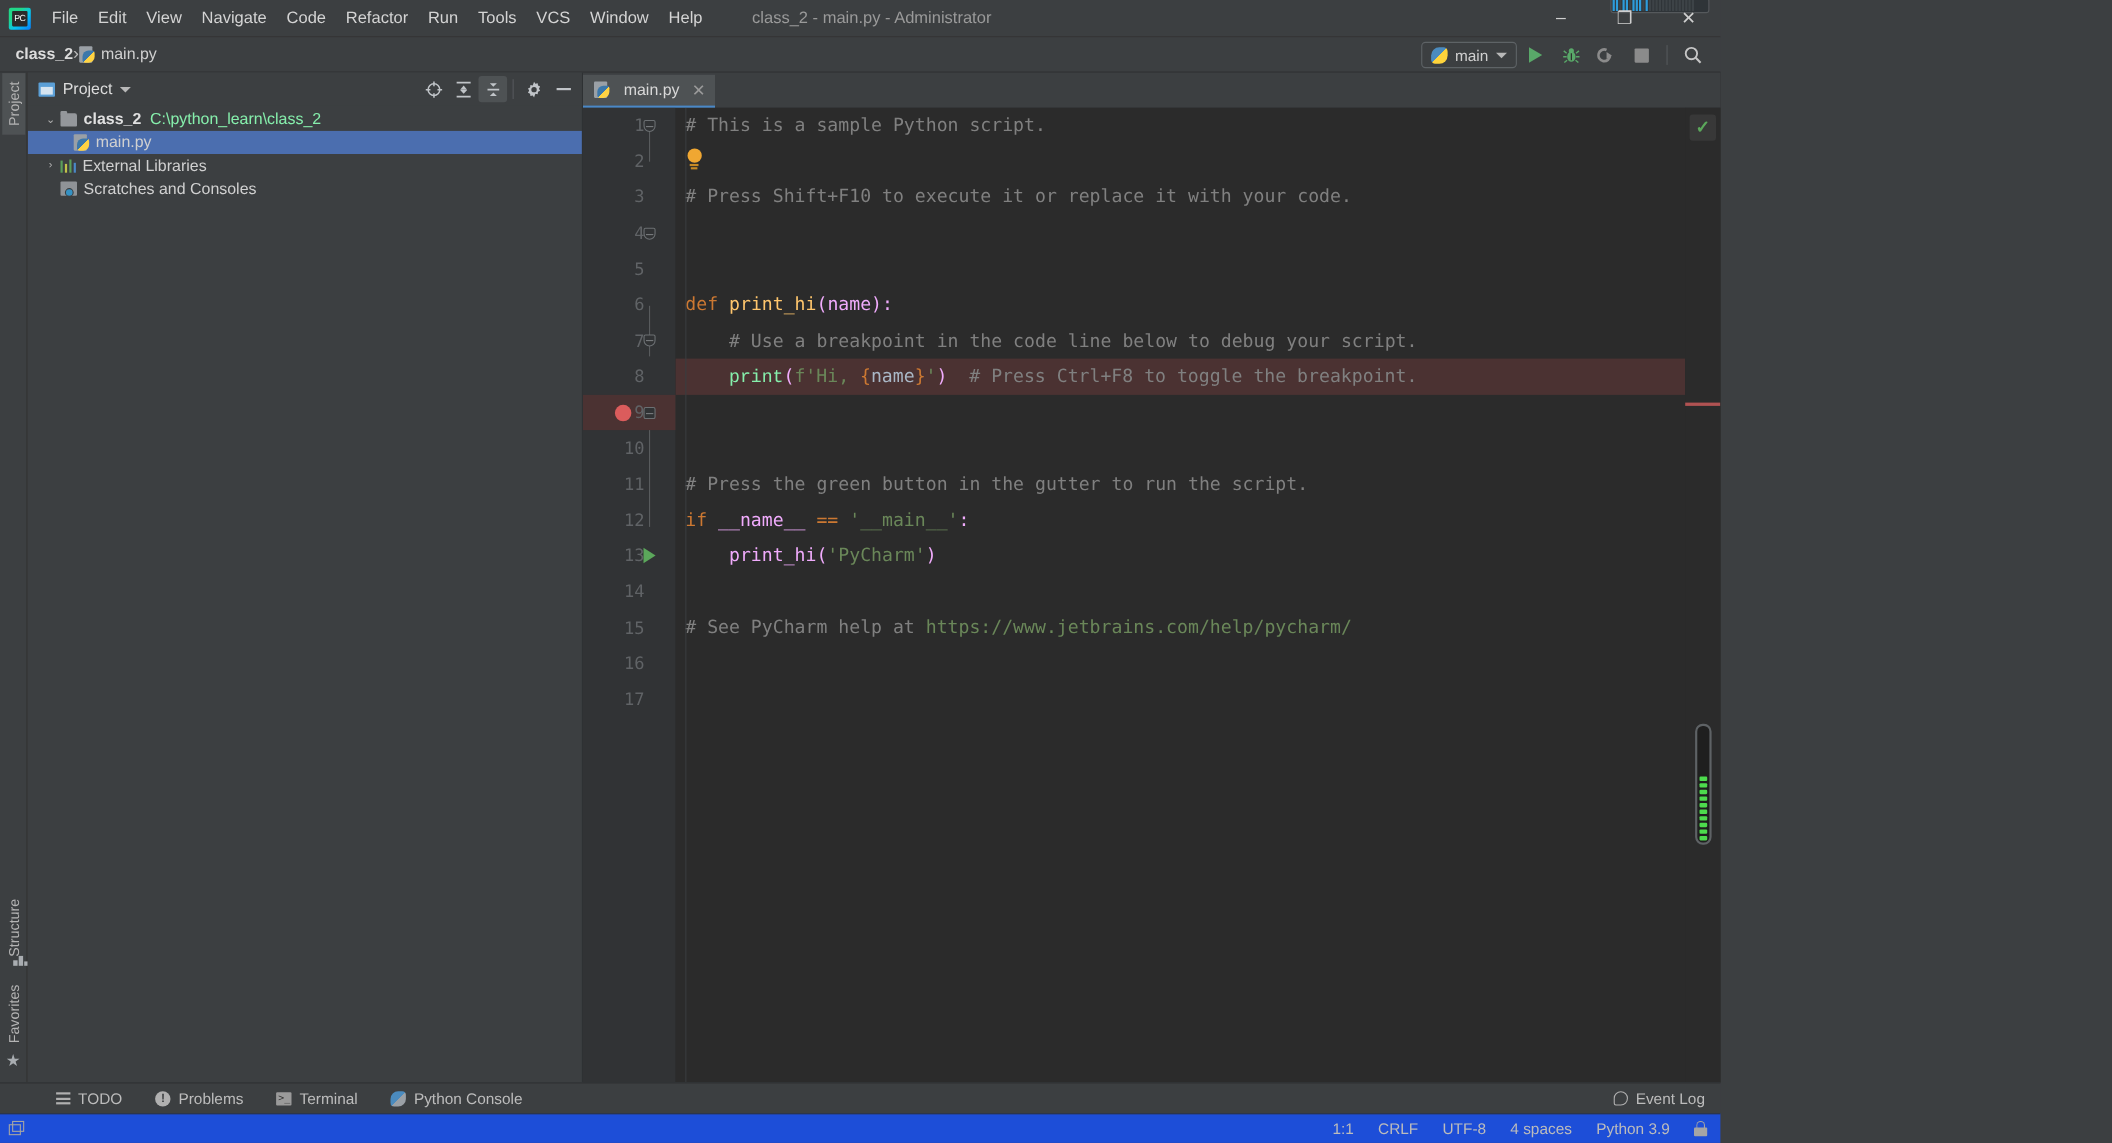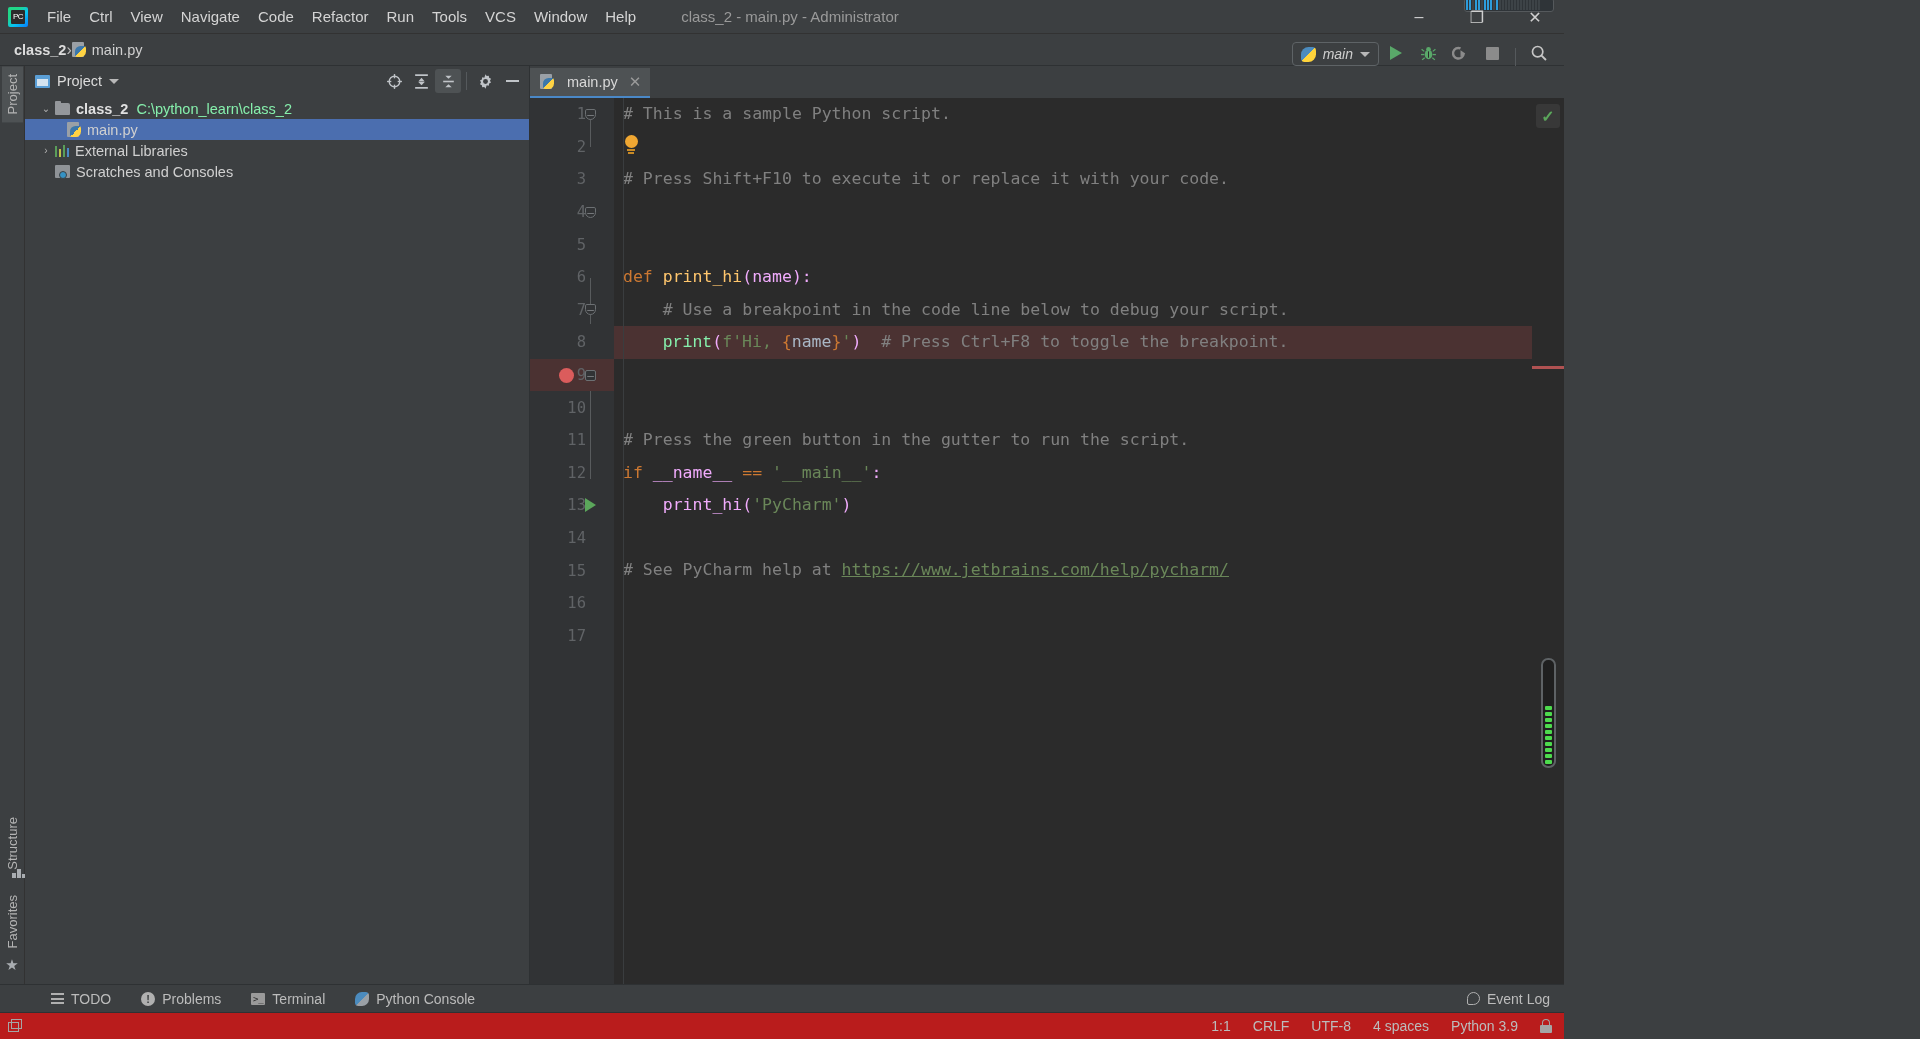--- a/index.html
+++ b/index.html
@@ -71,21 +71,21 @@
   }
   .pyfile-ico .sheet {
     position: absolute; left: 0; top: 0; width: 12px; height: 15px;
     background: #9aa0a6; border-radius: 1px;
   }
   .pyfile-ico .py {
     position: absolute; left: 3px; top: 4px; width: 11px; height: 11px;
     background: linear-gradient(135deg,#3c78aa 0 50%, #ffd343 50% 100%);
     border-radius: 50% 20% 50% 20%;
   }
-  .run-area { position: absolute; right: 10px; top: 0; height: 32px; display: flex; align-items: flex-end; gap: 2px; font-style: italic; }
+  .run-area { position: absolute; right: 10px; top: 0; height: 32px; display: flex; align-items: center; gap: 2px; }
   .runcfg {
     display: flex; align-items: center; gap: 7px;
     height: 24px; padding: 0 8px;
     border: 1px solid #5e6366; border-radius: 4px; background: #3c3f41;
     font-size: 14px; color: #cfcfcf; cursor: default;
   }
   .pyround {
     width: 15px; height: 15px; flex: none;
     background: linear-gradient(135deg,#4b8bbe 0 50%, #ffd43b 50% 100%);
     border-radius: 50% 25% 50% 25%;
@@ -195,21 +195,21 @@
   .bulb .base2 { width: 6px; height: 2px; background: #c98a25; margin: 1px auto 0; }
 
   .tok-comment { color: #808080; }
   .tok-kw { color: #cc7832; }
   .tok-fn { color: #ffc66d; }
   .tok-str { color: #6a8759; }
   .tok-plain { color: #f0abfc; }
   .tok-builtin { color: #86efac; font-family: Liberation Mono, monospace; }
   .tok-fstr-brace { color: #cc7832; }
   .tok-fstr-name { color: #a9b7c6; }
-  .tok-link { color: #6a8759; text-decoration: underline; }
+  .tok-link { color: #6a8759; }
 
   .caret-col { position: absolute; left: 9px; top: 0; width: 1px; height: 100%; background: #3a3d3f; }
 
   
   .markers {
     width: 32px; min-width: 32px; background: #2b2b2b; position: relative;
     border-left: 0;
   }
   .insp-ok {
     position: absolute; top: 6px; left: 4px; width: 24px; height: 24px;
@@ -238,21 +238,21 @@
   .btab.first { margin-left: 38px; }
   .evlog { position: absolute; right: 14px; display: flex; align-items: center; gap: 7px; font-size: 14px; color: #bcbcbc; }
   .ico-todo { width: 13px; height: 11px; display:flex; flex-direction: column; justify-content: space-between; }
   .ico-todo i { height: 2px; background: #b0b0b0; display:block; }
   .ico-warn { width: 14px; height: 14px; border-radius: 50%; background: #b0b0b0; color: #3c3f41; font-size: 11px; font-weight: bold; text-align: center; line-height: 14px; }
   .ico-term { width: 14px; height: 12px; background: #9a9a9a; border-radius: 1px; color: #2b2b2b; font-size: 9px; line-height: 12px; text-align: center; font-family: "DejaVu Sans Mono", monospace;}
   .ico-pycon { width: 14px; height: 14px; background: linear-gradient(135deg,#4b8bbe 0 50%, #9aa0a6 50% 100%); border-radius: 50% 25% 50% 25%; }
   .ico-evlog { width: 13px; height: 13px; border: 1.6px solid #b0b0b0; border-radius: 50% 50% 50% 2px; }
 
   .statusbar {
-    height: 27px; min-height: 27px; background: #b91c1c;
+    height: 27px; min-height: 27px; background: #1d4ed8;
     display: flex; align-items: center; border-top: 1px solid #2e3133;
     font-size: 14px; color: #bcbcbc; position: relative;
   }
   .sb-left { display: flex; align-items: center; padding-left: 8px; }
   .ico-stack { width: 15px; height: 14px; position: relative; }
   .ico-stack i { position: absolute; border: 1.5px solid #a5a5a5; }
   .sb-right { position: absolute; right: 12px; display: flex; align-items: center; gap: 22px; }
   .sb-item { cursor: default; }
   .ico-lock { width: 12px; height: 14px; position: relative; }
   .ico-lock .body { position:absolute; bottom:0; left:0; width:12px; height:8px; background:#a5a5a5; border-radius:1px; }
@@ -261,21 +261,21 @@
 </head>
 <body>
 
 <div class="app">
 
   <div class="menubar">
     <div class="pc-logo">
         <span class="pc-txt">PC</span>
       </div>
     <div class="menu-item"><span>File</span></div>
-    <div class="menu-item"><span>Ctrl</span></div>
+    <div class="menu-item"><span>Edit</span></div>
     <div class="menu-item"><span>View</span></div>
     <div class="menu-item"><span>Navigate</span></div>
     <div class="menu-item"><span>Code</span></div>
     <div class="menu-item"><span>Refactor</span></div>
     <div class="menu-item"><span>Run</span></div>
     <div class="menu-item"><span>Tools</span></div>
     <div class="menu-item"><span>VCS</span></div>
     <div class="menu-item"><span>Window</span></div>
     <div class="menu-item"><span>Help</span></div>
     <div class="win-title">class_2 - main.py - Administrator</div>

